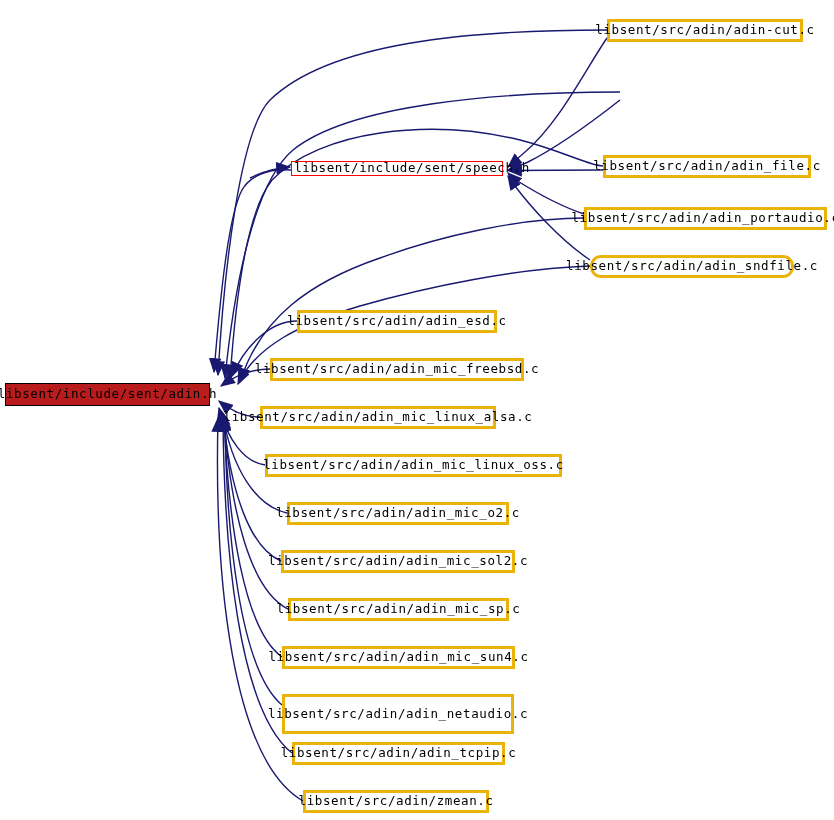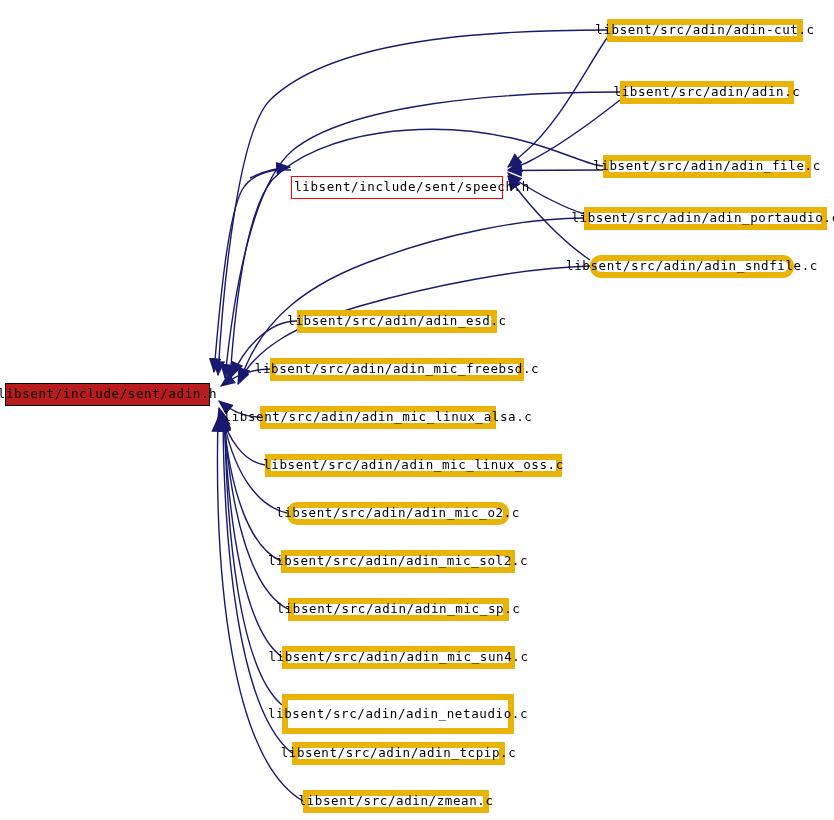--- a/index.html
+++ b/index.html
@@ -18,21 +18,21 @@
     width:834px;height:820px;
     pointer-events:none;
   }
   .node{
     position:absolute;
     box-sizing:border-box;
     display:flex;
     align-items:center;
     justify-content:center;
     background:#ffffff;
-    border:6px solid #eab308;
+    border:3px solid #eab308;
     color:#000000;
     font-family:"DejaVu Sans Mono","Liberation Mono",monospace;
     font-size:12.5px;
     letter-spacing:0.6px;
     line-height:1;
     white-space:nowrap;
     z-index:5;
   }
   .node.current{
     background:#b91c1c;
@@ -111,31 +111,28 @@
 
       <path d="M303,801 C232,760 214,580 218,418" marker-end="url(#ahL)"></path>
 
     </g>
   </svg>
 
   <div class="node current" style="left:5px;top:383px;width:205px;height:23px;">
     <span class="node-label">libsent/include/sent/adin.h</span>
   </div>
 
-  <div class="node highlight" style="left:291px;top:176px;width:212px;height:23px;padding-left:30px;">
+  <div class="node highlight" style="left:291px;top:161px;width:212px;height:15px;padding-left:30px;">
     <span class="node-label">libsent/include/sent/speech.h</span>
   </div>
 
   <div class="node" style="left:607px;top:19px;width:196px;height:23px;">
     <span class="node-label">libsent/src/adin/adin-cut.c</span>
   </div>
 
-  <div class="node" style="left:620px;top:81px;width:174px;height:23px;">
-    <span class="node-label">libsent/src/adin/adin.c</span>
-  </div>
 
   <div class="node" style="left:603px;top:155px;width:208px;height:23px;">
     <span class="node-label">libsent/src/adin/adin_file.c</span>
   </div>
 
   <div class="node" style="left:584px;top:207px;width:243px;height:23px;">
     <span class="node-label">libsent/src/adin/adin_portaudio.c</span>
   </div>
 
   <div class="node" style="left:590px;top:255px;width:204px;height:23px;border-radius:11px;">
@@ -151,21 +148,21 @@
   </div>
 
   <div class="node" style="left:260px;top:406px;width:236px;height:23px;">
     <span class="node-label">libsent/src/adin/adin_mic_linux_alsa.c</span>
   </div>
 
   <div class="node" style="left:265px;top:454px;width:297px;height:23px;">
     <span class="node-label">libsent/src/adin/adin_mic_linux_oss.c</span>
   </div>
 
-  <div class="node" style="left:287px;top:502px;width:222px;height:23px;border-radius:10px;">
+  <div class="node" style="left:287px;top:502px;width:222px;height:23px;">
     <span class="node-label">libsent/src/adin/adin_mic_o2.c</span>
   </div>
 
   <div class="node" style="left:281px;top:550px;width:234px;height:23px;">
     <span class="node-label">libsent/src/adin/adin_mic_sol2.c</span>
   </div>
 
   <div class="node" style="left:288px;top:598px;width:221px;height:23px;">
     <span class="node-label">libsent/src/adin/adin_mic_sp.c</span>
   </div>

